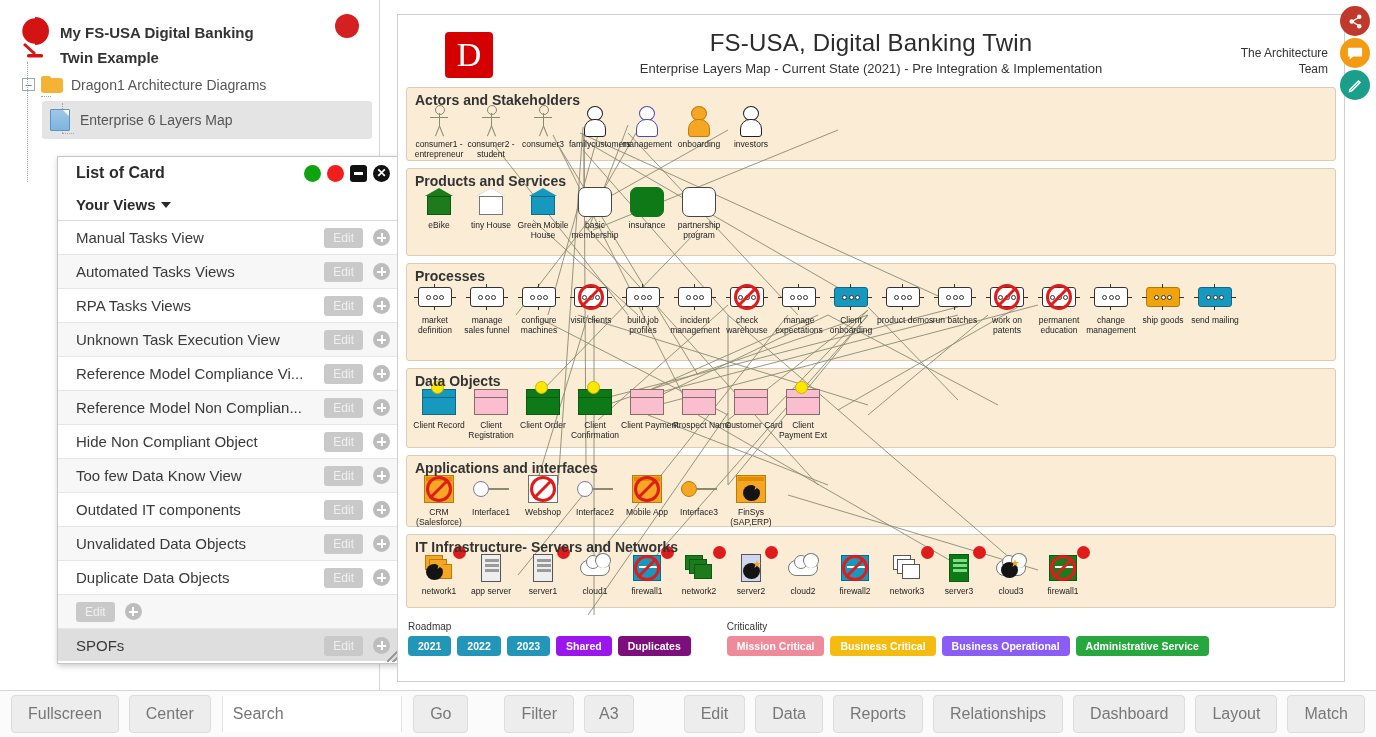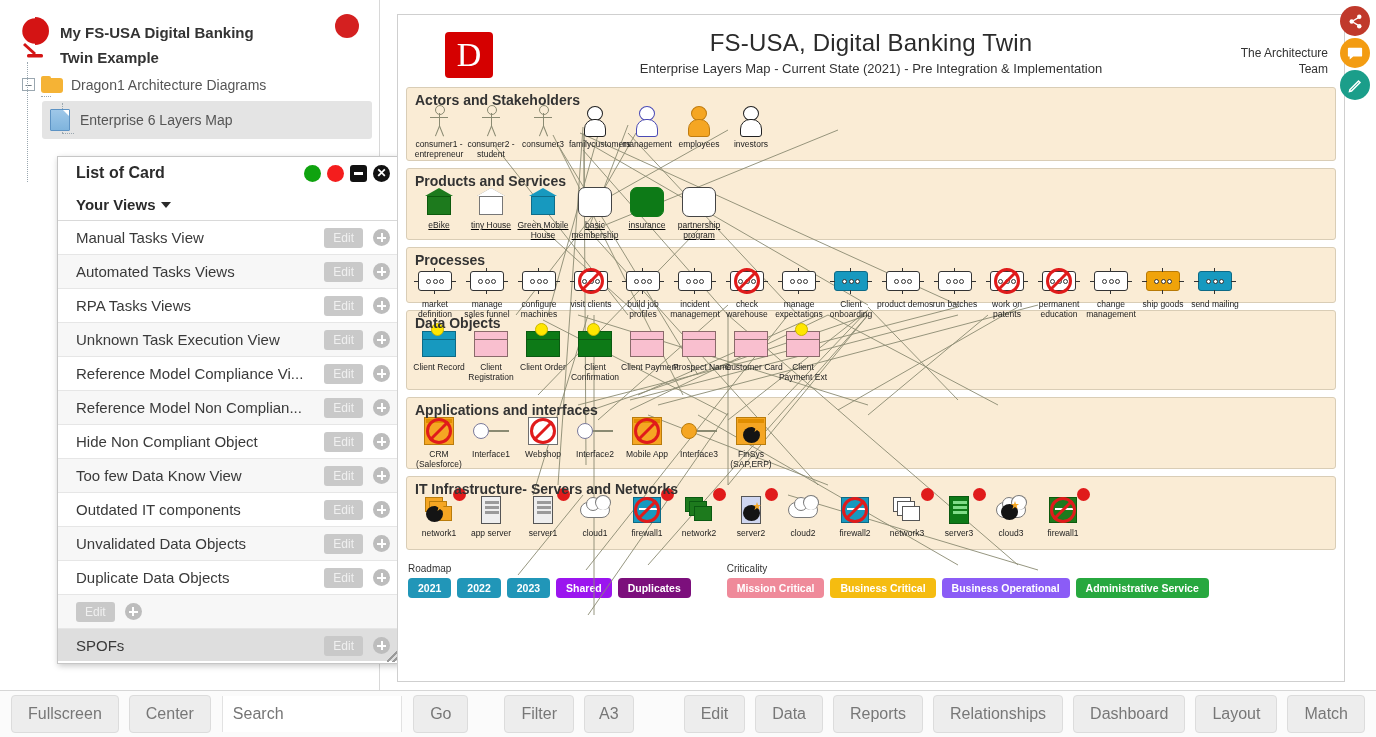--- a/index.html
+++ b/index.html
@@ -577,34 +577,34 @@
               </div>
               <div class="cap">management</div>
             </div>
             <div class="node">
               <div class="glyph" style="position:relative">
                 <div class="person orange">
                   <div class="head"></div>
                   <div class="body"></div>
                 </div>
               </div>
-              <div class="cap">employees</div>
+              <div class="cap">onboarding</div>
             </div>
             <div class="node">
               <div class="glyph" style="position:relative">
                 <div class="person">
                   <div class="head"></div>
                   <div class="body"></div>
                 </div>
               </div>
               <div class="cap">investors</div>
             </div>
           </div>
         </div>
-        <div class="band" style="height: 72px; text-decoration: underline;">
+        <div class="band" style="height: 88px;">
           <div class="band-label">Products and Services</div>
           <div class="nodes">
             <div class="node">
               <div class="glyph" style="position:relative">
                 <div class="cube">
                   <div class="top"></div>
                   <div class="bd"></div>
                 </div>
               </div>
               <div class="cap">eBike</div>
@@ -640,21 +640,21 @@
               <div class="cap">insurance</div>
             </div>
             <div class="node">
               <div class="glyph" style="position:relative">
                 <div class="rrect"></div>
               </div>
               <div class="cap wrap">partnership program</div>
             </div>
           </div>
         </div>
-        <div class="band" style="height: 56px;">
+        <div class="band" style="height: 98px;">
           <div class="band-label">Processes</div>
           <div class="nodes" style="padding-left: 2px;">
             <div class="node">
               <div class="glyph" style="position:relative">
                 <div class="proc">
                   <span class="pin t"></span>
                   <span class="pin b"></span>
                   <span class="pin l"></span>
                   <span class="pin r"></span>
                   <b></b>

